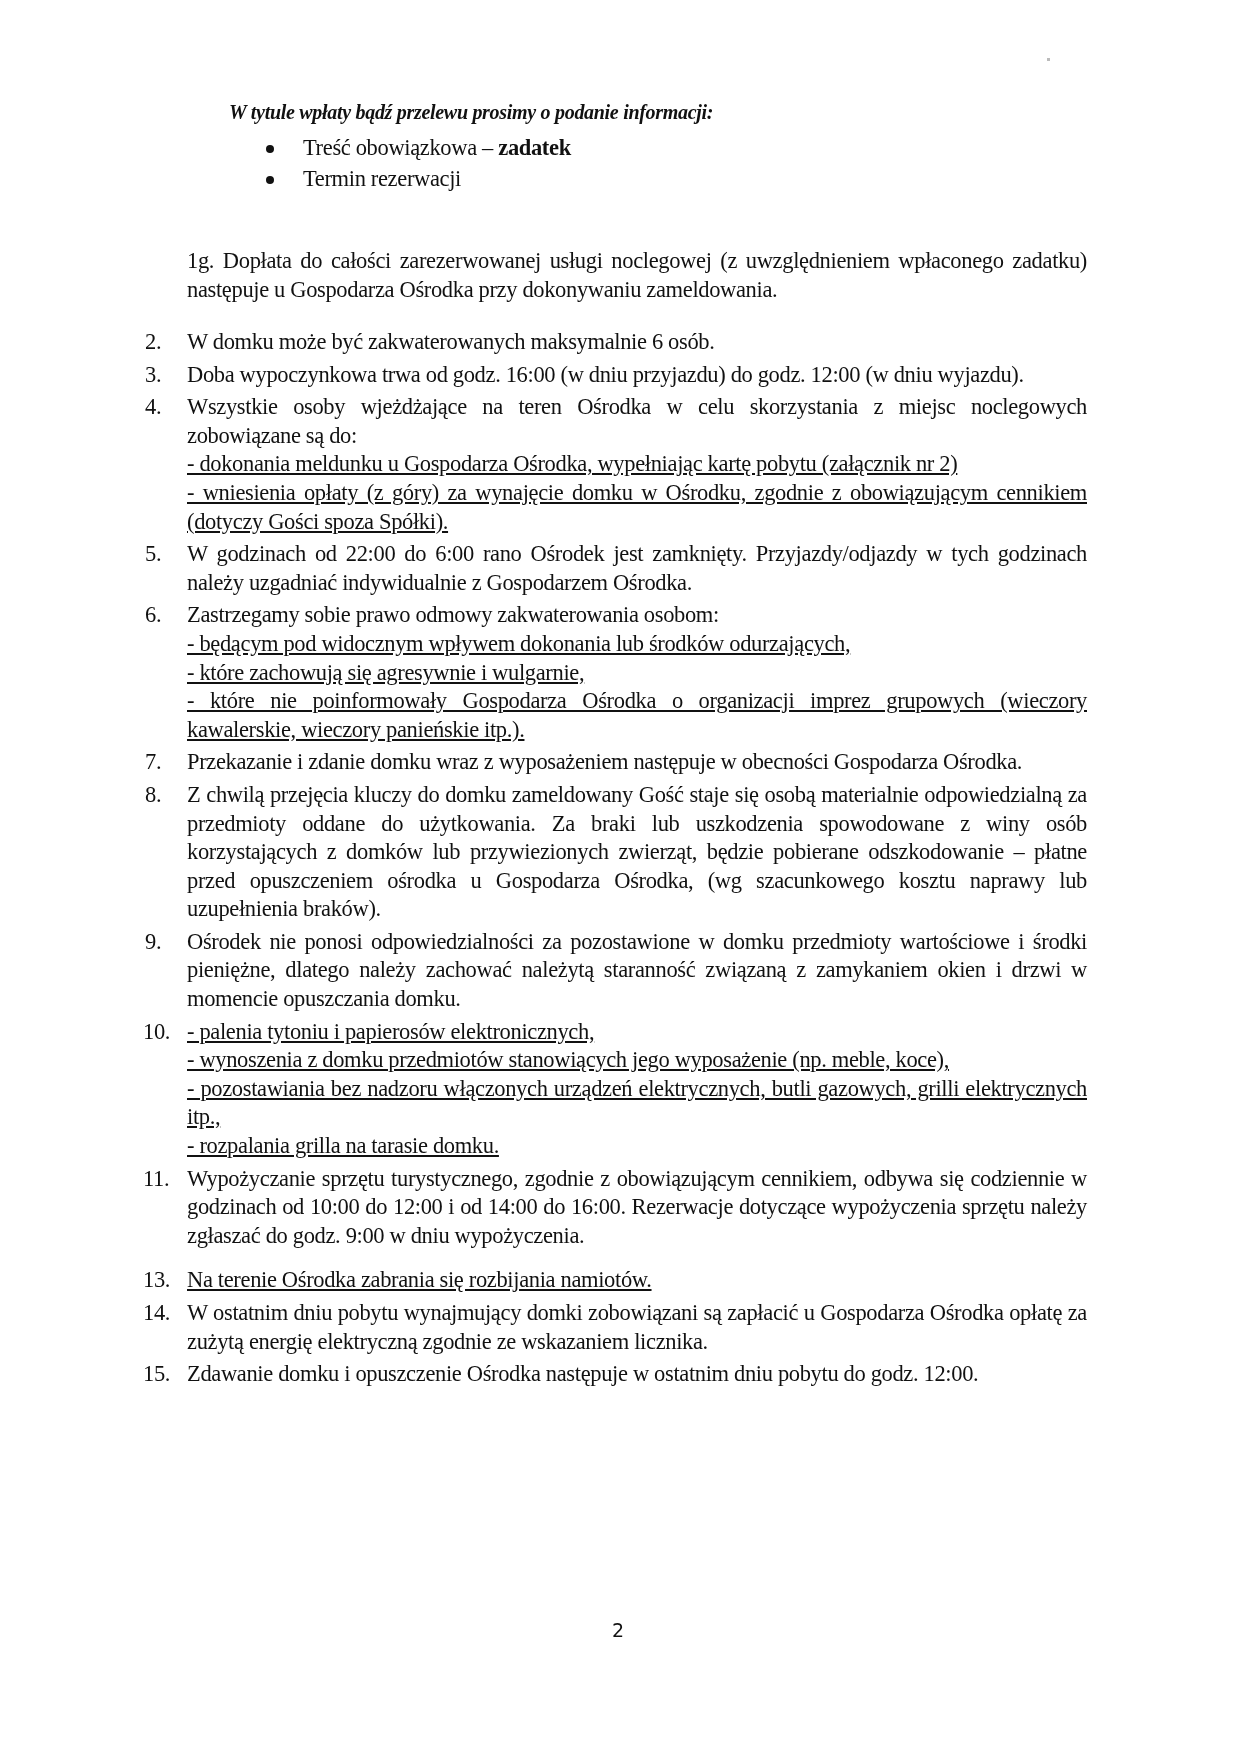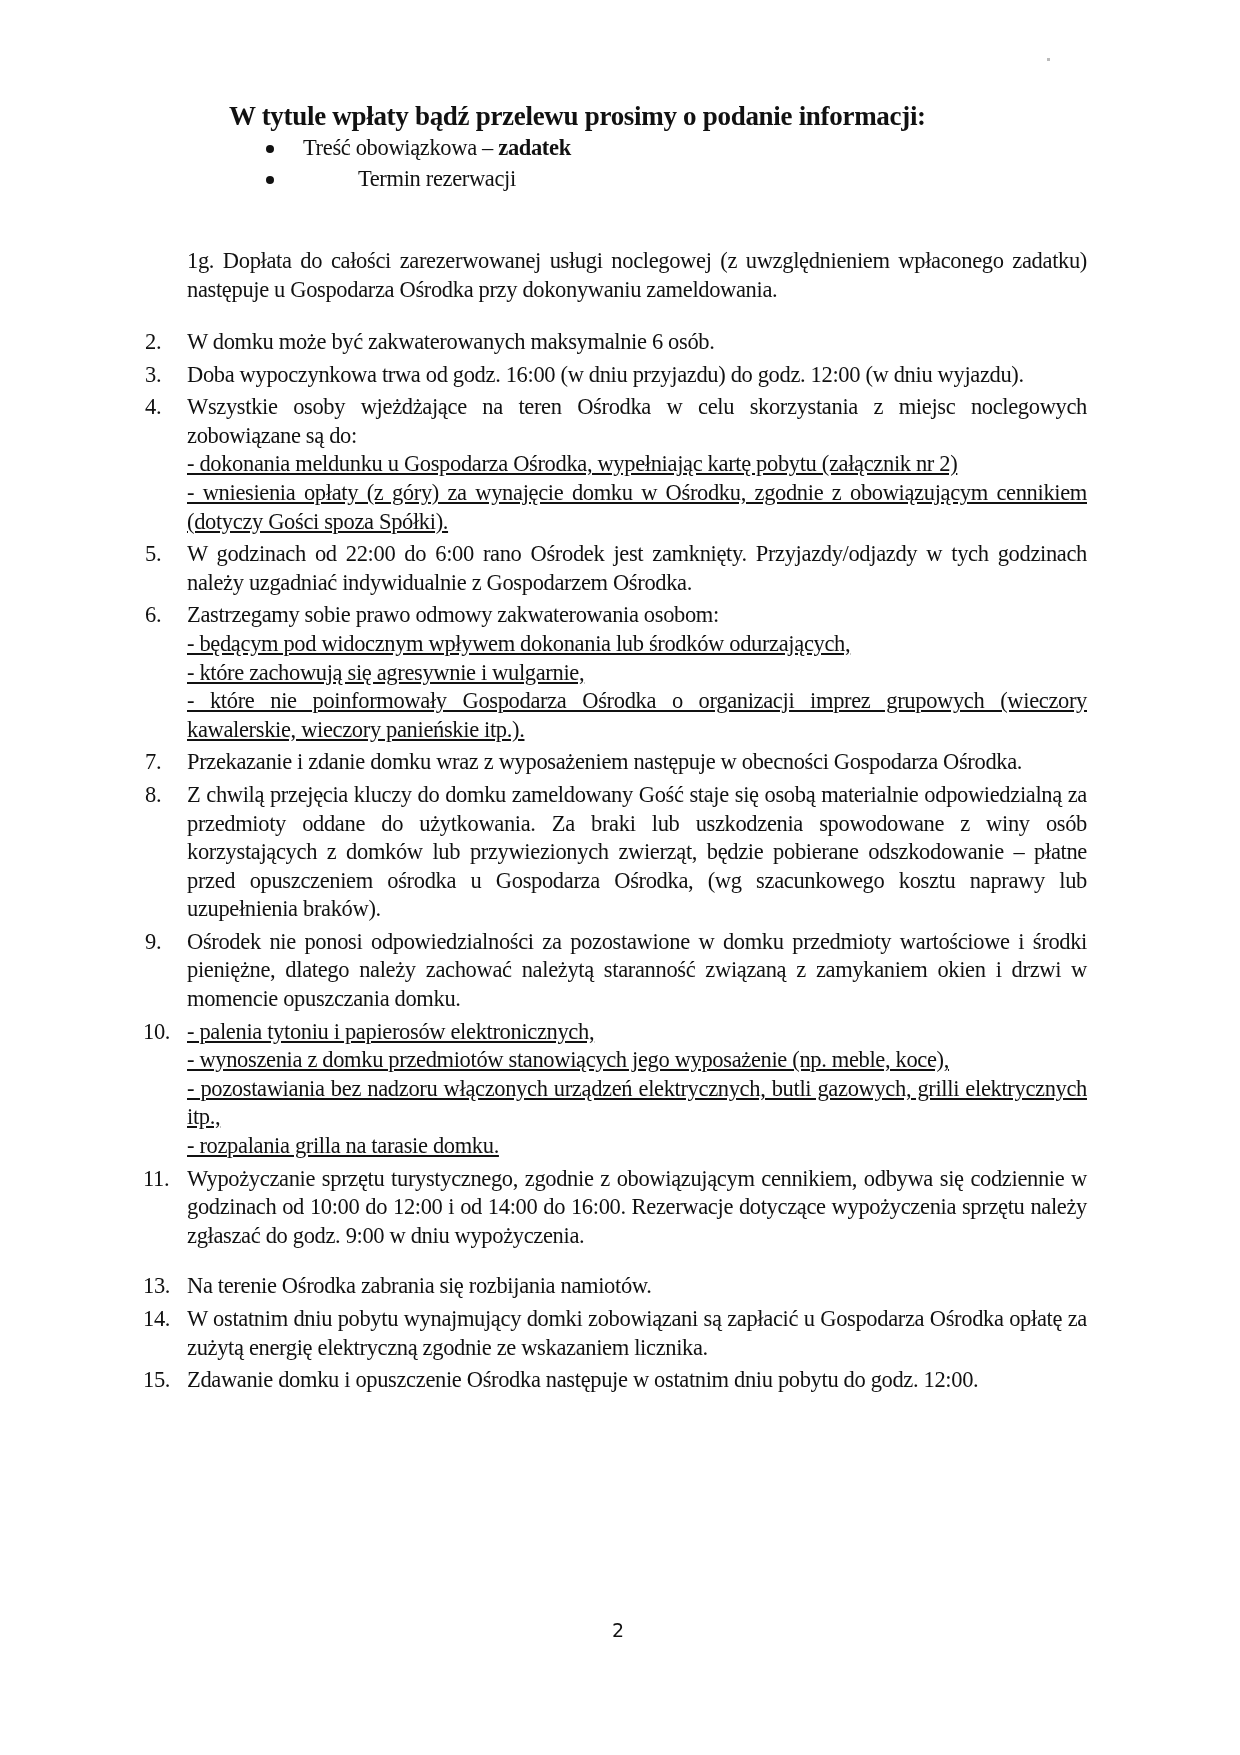--- a/index.html
+++ b/index.html
@@ -1,32 +1,32 @@
 <!DOCTYPE html>
 <html><head>
 <meta charset="utf-8">
 <style>
   html, body { margin: 0; padding: 0; background: #ffffff; }
   body { width: 1240px; height: 1755px; position: relative; overflow: hidden;
          font-family: "Liberation Serif", "DejaVu Serif", serif; color: #111; }
   .page { position: absolute; left: 0; top: 0; width: 1240px; height: 1755px; }
   .txt { font-size: 22.5px; line-height: 28.6px; letter-spacing: -0.35px; }
-  .heading { position: absolute; left: 229px; top: 101px; font-weight: bold; font-size: 27px; letter-spacing: -0.3px; }
+  .heading { position: absolute; left: 229px; top: 101px; font-weight: bold; font-size: 20px; letter-spacing: -0.3px; font-style: italic; }
   .bullets { position: absolute; left: 262px; top: 134px; margin: 0; padding: 0; list-style: none; }
-  .bullets li { position: relative; padding-left: 41px; height: 31px; text-align: center; }
+  .bullets li { position: relative; padding-left: 41px; height: 31px; }
   .bullets li .dot { position: absolute; left: 4px; top: 11px; width: 8px; height: 8px; border-radius: 50%; background: #111; }
   .para1g { position: absolute; left: 187px; top: 247px; width: 900px; text-align: justify; }
   .items { position: absolute; left: 145px; top: 328px; width: 942px; margin: 0; padding: 0; list-style: none; }
   .item { position: relative; padding-left: 42px; text-align: justify; }
   .item .num { position: absolute; left: 0; top: 0; }
   .item.two-digit .num { left: -2px; }
   .item .sub { display: block; text-decoration: underline; }
   .item .main { display: block; }
   .gap-small { margin-top: 4px; }
-  .gap-large { margin-top: 22px; }
+  .gap-large { margin-top: 16px; text-decoration: underline; }
   .pagenum { position: absolute; left: 612px; top: 1619px; font-family: "DejaVu Sans", sans-serif; font-size: 19px; }
   .speck { position: absolute; left: 1047px; top: 58px; width: 3px; height: 3px; background: #bbb; }
 </style>
 </head>
 <body>
 
 <div class="page">
   <div class="speck"></div>
 
   <div class="heading">W tytule wpłaty bądź przelewu prosimy o podanie informacji:</div>

